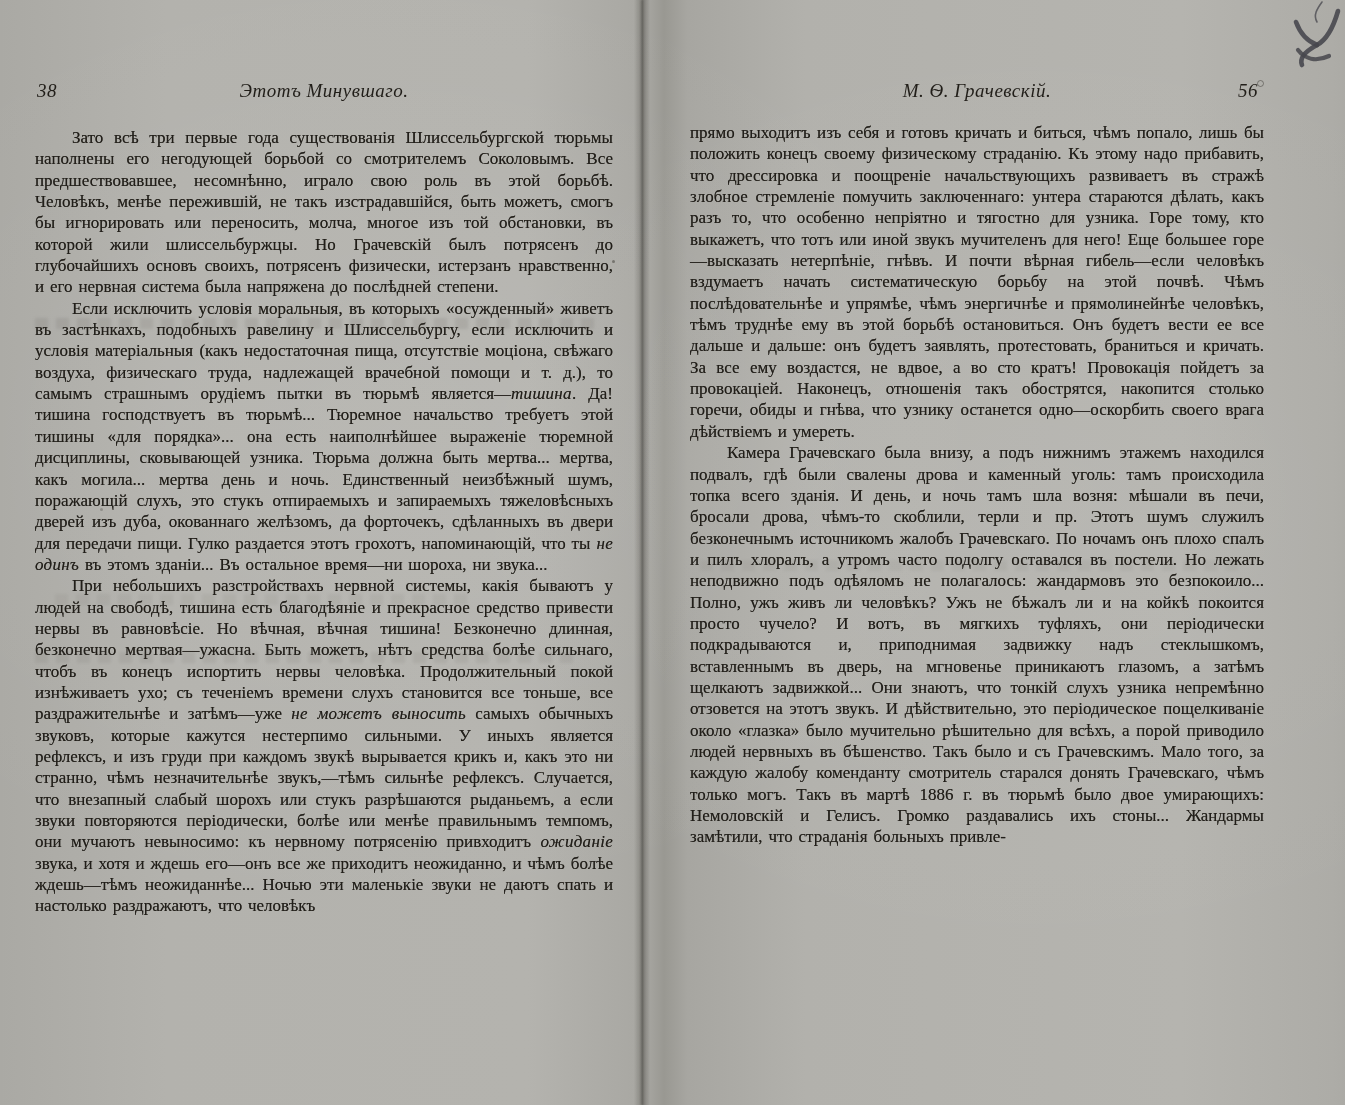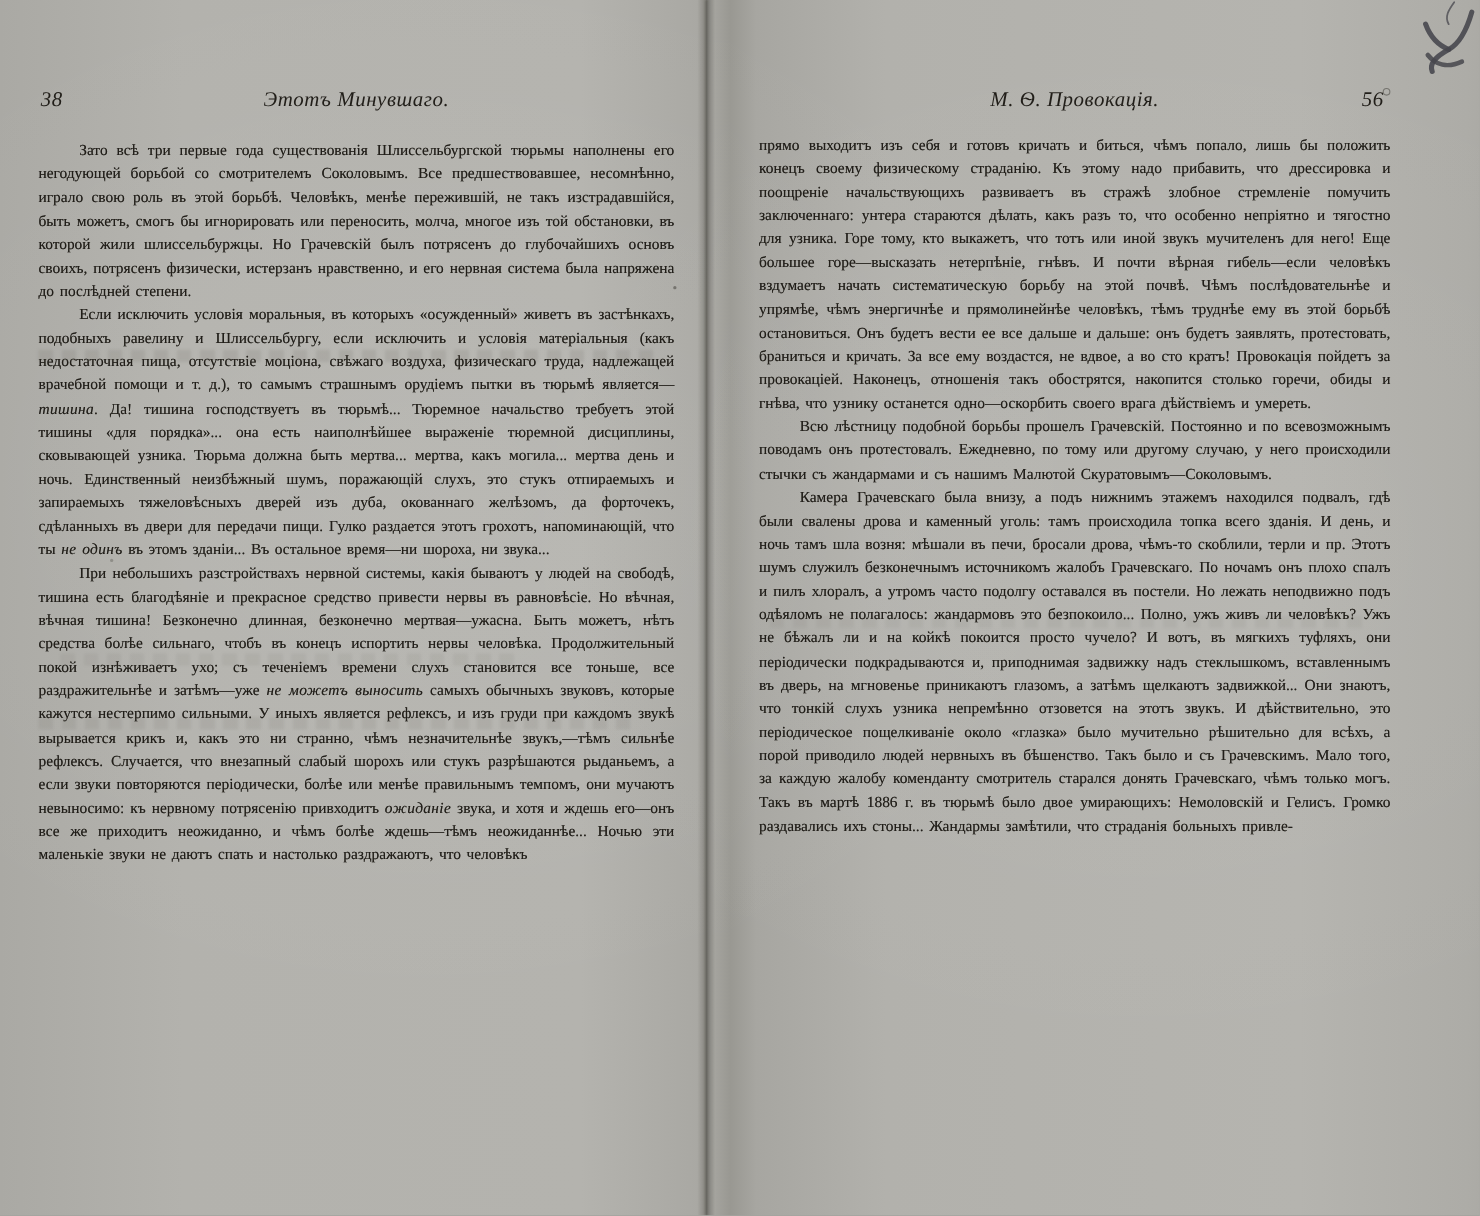--- a/index.html
+++ b/index.html
@@ -61,21 +61,21 @@
 
   .page-body {
     position: absolute;
     left: 0; right: 0;
   }
   .page.left  .page-body { top: 127px; }
   .page.right .page-body { top: 122px; }
 
   .para {
     margin: 0;
-    font-size: 14px;
+    font-size: 17px;
     line-height: 21.35px;
     text-align: justify;
     word-spacing: 1.6px;
     text-shadow: 0 0 0.5px rgba(33,30,24,0.65);
   }
   .para.indent { text-indent: 37px; }
   .para i { font-style: italic; letter-spacing: 0.3px; }
 
   
   .bleed {
@@ -123,26 +123,25 @@
       <p class="para indent"><span>Если исключить условія моральныя, въ которыхъ «осужденный» живетъ въ застѣнкахъ, подобныхъ равелину и Шлиссельбургу, если исключить и условія матеріальныя (какъ недостаточная пища, отсутствіе моціона, свѣжаго воздуха, физическаго труда, надлежащей врачебной помощи и т. д.), то самымъ страшнымъ орудіемъ пытки въ тюрьмѣ является—</span><i>тишина</i><span>. Да! тишина господствуетъ въ тюрьмѣ... Тюремное начальство требуетъ этой тишины «для порядка»... она есть наиполнѣйшее выраженіе тюремной дисциплины, сковывающей узника. Тюрьма должна быть мертва... мертва, какъ могила... мертва день и ночь. Единственный неизбѣжный шумъ, поражающій слухъ, это стукъ отпираемыхъ и запираемыхъ тяжеловѣсныхъ дверей изъ дуба, окованнаго желѣзомъ, да форточекъ, сдѣланныхъ въ двери для передачи пищи. Гулко раздается этотъ грохотъ, напоминающій, что ты </span><i>не одинъ</i><span> въ этомъ зданіи... Въ остальное время—ни шороха, ни звука...</span></p>
       <p class="para indent"><span>При небольшихъ разстройствахъ нервной системы, какія бываютъ у людей на свободѣ, тишина есть благодѣяніе и прекрасное средство привести нервы въ равновѣсіе. Но вѣчная, вѣчная тишина! Безконечно длинная, безконечно мертвая—ужасна. Быть можетъ, нѣтъ средства болѣе сильнаго, чтобъ въ конецъ испортить нервы человѣка. Продолжительный покой изнѣживаетъ ухо; съ теченіемъ времени слухъ становится все тоньше, все раздражительнѣе и затѣмъ—уже </span><i>не можетъ выносить</i><span> самыхъ обычныхъ звуковъ, которые кажутся нестерпимо сильными. У иныхъ является рефлексъ, и изъ груди при каждомъ звукѣ вырывается крикъ и, какъ это ни странно, чѣмъ незначительнѣе звукъ,—тѣмъ сильнѣе рефлексъ. Случается, что внезапный слабый шорохъ или стукъ разрѣшаются рыданьемъ, а если звуки повторяются періодически, болѣе или менѣе правильнымъ темпомъ, они мучаютъ невыносимо: къ нервному потрясенію привходитъ </span><i>ожиданіе</i><span> звука, и хотя и ждешь его—онъ все же приходитъ неожиданно, и чѣмъ болѣе ждешь—тѣмъ неожиданнѣе... Ночью эти маленькіе звуки не даютъ спать и настолько раздражаютъ, что человѣкъ</span></p>
     </div>
     <div class="bleed" style="left:0; width:560px; top:318px;"></div>
     <div class="bleed" style="left:0; width:540px; top:652px; opacity:.8;"></div>
     <div class="bleed" style="left:20px; width:420px; top:594px; opacity:.6;"></div>
   </section>
 
   <section class="page right">
     <div class="running-head">
-      <span class="head-title">М. Ѳ. Провокація.</span>
+      <span class="head-title">М. Ѳ. Грачевскій.</span>
       <span class="pagenum num-right">56</span>
     </div>
     <div class="page-body">
       <p class="para"><span>прямо выходитъ изъ себя и готовъ кричать и биться, чѣмъ попало, лишь бы положить конецъ своему физическому страданію. Къ этому надо прибавить, что дрессировка и поощреніе начальствующихъ развиваетъ въ стражѣ злобное стремленіе помучить заключеннаго: унтера стараются дѣлать, какъ разъ то, что особенно непріятно и тягостно для узника. Горе тому, кто выкажетъ, что тотъ или иной звукъ мучителенъ для него! Еще большее горе—высказать нетерпѣніе, гнѣвъ. И почти вѣрная гибель—если человѣкъ вздумаетъ начать систематическую борьбу на этой почвѣ. Чѣмъ послѣдовательнѣе и упрямѣе, чѣмъ энергичнѣе и прямолинейнѣе человѣкъ, тѣмъ труднѣе ему въ этой борьбѣ остановиться. Онъ будетъ вести ее все дальше и дальше: онъ будетъ заявлять, протестовать, браниться и кричать. За все ему воздастся, не вдвое, а во сто кратъ! Провокація пойдетъ за провокаціей. Наконецъ, отношенія такъ обострятся, накопится столько горечи, обиды и гнѣва, что узнику останется одно—оскорбить своего врага дѣйствіемъ и умереть.</span></p>
-      <p class="para indent"><span>Всю лѣстницу подобной борьбы прошелъ Грачевскій. Постоянно и по всевозможнымъ поводамъ онъ протестовалъ. Ежедневно, по тому или другому случаю, у него происходили стычки съ жандармами и съ нашимъ Малютой Скуратовымъ—Соколовымъ.</span></p>
       <p class="para indent"><span>Камера Грачевскаго была внизу, а подъ нижнимъ этажемъ находился подвалъ, гдѣ были свалены дрова и каменный уголь: тамъ происходила топка всего зданія. И день, и ночь тамъ шла возня: мѣшали въ печи, бросали дрова, чѣмъ-то скоблили, терли и пр. Этотъ шумъ служилъ безконечнымъ источникомъ жалобъ Грачевскаго. По ночамъ онъ плохо спалъ и пилъ хлоралъ, а утромъ часто подолгу оставался въ постели. Но лежать неподвижно подъ одѣяломъ не полагалось: жандармовъ это безпокоило... Полно, ужъ живъ ли человѣкъ? Ужъ не бѣжалъ ли и на койкѣ покоится просто чучело? И вотъ, въ мягкихъ туфляхъ, они періодически подкрадываются и, приподнимая задвижку надъ стеклышкомъ, вставленнымъ въ дверь, на мгновенье приникаютъ глазомъ, а затѣмъ щелкаютъ задвижкой... Они знаютъ, что тонкій слухъ узника непремѣнно отзовется на этотъ звукъ. И дѣйствительно, это періодическое пощелкиваніе около «глазка» было мучительно рѣшительно для всѣхъ, а порой приводило людей нервныхъ въ бѣшенство. Такъ было и съ Грачевскимъ. Мало того, за каждую жалобу коменданту смотритель старался донять Грачевскаго, чѣмъ только могъ. Такъ въ мартѣ 1886 г. въ тюрьмѣ было двое умирающихъ: Немоловскій и Гелисъ. Громко раздавались ихъ стоны... Жандармы замѣтили, что страданія больныхъ привле-</span></p>
     </div>
     <div class="bleed" style="left:10px; width:540px; top:560px; opacity:.55;"></div>
   </section>
 
   <svg class="pen-mark" width="1345" height="1105" viewBox="0 0 1345 1105">
     <g fill="none" stroke="#46464c" stroke-linecap="round" stroke-linejoin="round">
       <path d="M1322 2 C 1317 9, 1313 15, 1317 22" stroke-width="1.6" opacity="0.75"></path>
       <path d="M1296 22 C 1300 33, 1307 41, 1317 45" stroke-width="4.6" opacity="0.88"></path>
       <path d="M1338 11 C 1334 25, 1328 39, 1317 45 C 1306 51, 1299 58, 1302 65" stroke-width="4.6" opacity="0.88"></path>

